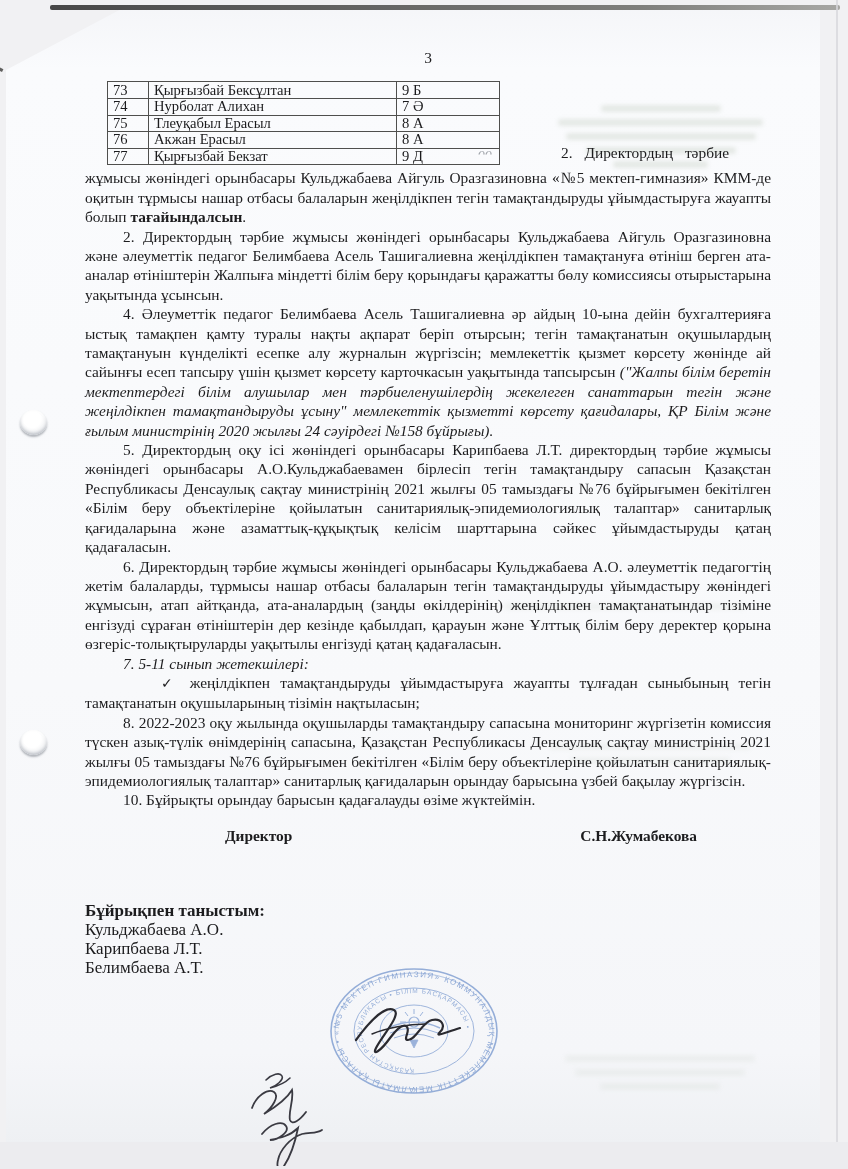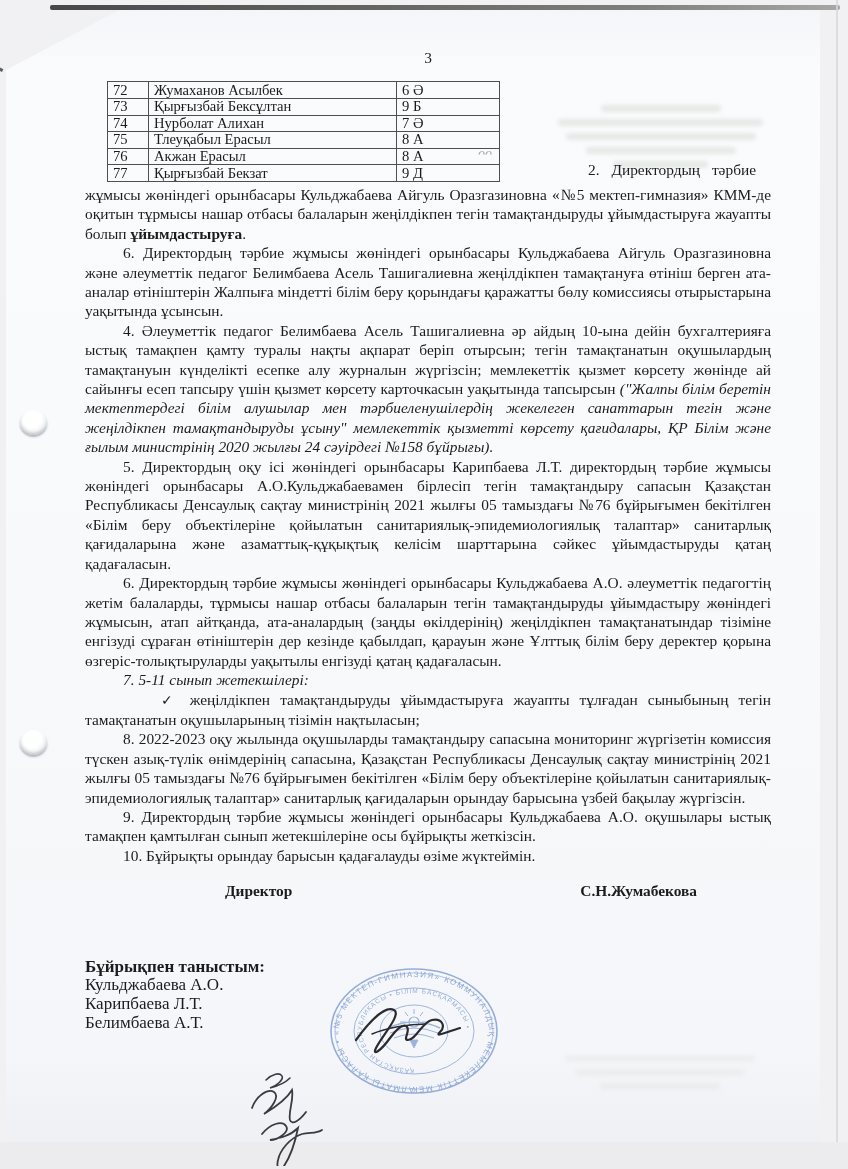--- a/index.html
+++ b/index.html
@@ -42,21 +42,21 @@
     border-collapse:collapse;margin-left:22px;
     font-size:14.6px;line-height:15px;color:#1b1b1d;
   }
   table.students td{
     border:1px solid #4f4f4d;height:15.6px;padding:0 4px 0 5px;vertical-align:middle;
   }
   td.c-num{width:31px;}
   td.c-name{width:238px;}
   td.c-class{width:93px;}
   .p2-lead{
-    position:absolute;left:503px;bottom:3px;white-space:nowrap;word-spacing:8px;text-align:center;
+    position:absolute;left:476px;bottom:3px;white-space:nowrap;word-spacing:8px;text-align:center;
   }
   .para{margin:0;text-align:justify;text-indent:38px;}
   .para.noindent{text-indent:0;}
   .b{font-weight:bold;}
   .i{font-style:italic;}
   .bullet .check{display:inline-block;margin-right:17px;font-size:14px;}
   .sig-row{margin-top:16px;display:flex;align-items:flex-start;}
   .sig-label{font-weight:bold;margin-left:140px;}
   .sig-name{font-weight:bold;margin-left:288px;}
   .ack{margin-top:57px;font-size:17px;line-height:18.8px;}
@@ -105,25 +105,20 @@
 <div class="artifact" style="left:478px;top:146px;">ᴖᴖ</div>
 
 <div class="content">
 
   <div class="pageno">3</div>
 
   <div class="table-zone">
     <table class="students">
       <tbody>
         <tr>
-          <td class="c-num">72</td>
-          <td class="c-name">Жумаханов Асылбек</td>
-          <td class="c-class">6 Ә</td>
-        </tr>
-        <tr>
           <td class="c-num">73</td>
           <td class="c-name">Қырғызбай Бексұлтан</td>
           <td class="c-class">9 Б</td>
         </tr>
         <tr>
           <td class="c-num">74</td>
           <td class="c-name">Нурболат Алихан</td>
           <td class="c-class">7 Ә</td>
         </tr>
         <tr>
@@ -139,38 +134,37 @@
         <tr>
           <td class="c-num">77</td>
           <td class="c-name">Қырғызбай Бекзат</td>
           <td class="c-class">9 Д</td>
         </tr>
       </tbody>
     </table>
     <span class="p2-lead">2. Директордың тәрбие</span>
   </div>
 
-  <p class="para noindent"><span>жұмысы жөніндегі орынбасары Кульджабаева Айгуль Оразгазиновна «№5 мектеп-гимназия» КММ-де оқитын тұрмысы нашар отбасы балаларын жеңілдікпен тегін тамақтандыруды ұйымдастыруға жауапты болып </span><span class="b">ұйымдастыруға</span><span>.</span></p>
-
-  <p class="para">6. Директордың тәрбие жұмысы жөніндегі орынбасары Кульджабаева Айгуль Оразгазиновна және әлеуметтік педагог Белимбаева Асель Ташигалиевна жеңілдікпен тамақтануға өтініш берген ата-аналар өтініштерін Жалпыға міндетті білім беру қорындағы қаражатты бөлу комиссиясы отырыстарына уақытында ұсынсын.</p>
+  <p class="para noindent"><span>жұмысы жөніндегі орынбасары Кульджабаева Айгуль Оразгазиновна «№5 мектеп-гимназия» КММ-де оқитын тұрмысы нашар отбасы балаларын жеңілдікпен тегін тамақтандыруды ұйымдастыруға жауапты болып </span><span class="b">тағайындалсын</span><span>.</span></p>
+
+  <p class="para">2. Директордың тәрбие жұмысы жөніндегі орынбасары Кульджабаева Айгуль Оразгазиновна және әлеуметтік педагог Белимбаева Асель Ташигалиевна жеңілдікпен тамақтануға өтініш берген ата-аналар өтініштерін Жалпыға міндетті білім беру қорындағы қаражатты бөлу комиссиясы отырыстарына уақытында ұсынсын.</p>
 
   <p class="para"><span>4. Әлеуметтік педагог Белимбаева Асель Ташигалиевна әр айдың 10-ына дейін бухгалтерияға ыстық тамақпен қамту туралы нақты ақпарат беріп отырсын; тегін тамақтанатын оқушылардың тамақтануын күнделікті есепке алу журналын жүргізсін; мемлекеттік қызмет көрсету жөнінде ай сайынғы есеп тапсыру үшін қызмет көрсету карточкасын уақытында тапсырсын </span><span class="i">("Жалпы білім беретін мектептердегі білім алушылар мен тәрбиеленушілердің жекелеген санаттарын тегін және жеңілдікпен тамақтандыруды ұсыну" мемлекеттік қызметті көрсету қағидалары, ҚР Білім және ғылым министрінің 2020 жылғы 24 сәуірдегі №158 бұйрығы).</span></p>
 
   <p class="para">5. Директордың оқу ісі жөніндегі орынбасары Карипбаева Л.Т. директордың тәрбие жұмысы жөніндегі орынбасары А.О.Кульджабаевамен бірлесіп тегін тамақтандыру сапасын Қазақстан Республикасы Денсаулық сақтау министрінің 2021 жылғы 05 тамыздағы №76 бұйрығымен бекітілген «Білім беру объектілеріне қойылатын санитариялық-эпидемиологиялық талаптар» санитарлық қағидаларына және азаматтық-құқықтық келісім шарттарына сәйкес ұйымдастыруды қатаң қадағаласын.</p>
 
   <p class="para">6. Директордың тәрбие жұмысы жөніндегі орынбасары Кульджабаева А.О. әлеуметтік педагогтің жетім балаларды, тұрмысы нашар отбасы балаларын тегін тамақтандыруды ұйымдастыру жөніндегі жұмысын, атап айтқанда, ата-аналардың (заңды өкілдерінің) жеңілдікпен тамақтанатындар тізіміне енгізуді сұраған өтініштерін дер кезінде қабылдап, қарауын және Ұлттық білім беру деректер қорына өзгеріс-толықтыруларды уақытылы енгізуді қатаң қадағаласын.</p>
 
   <p class="para i">7. 5-11 сынып жетекшілері:</p>
 
   <p class="para bullet"><span class="check">✓</span><span>жеңілдікпен тамақтандыруды ұйымдастыруға жауапты  тұлғадан сыныбының тегін тамақтанатын оқушыларының тізімін нақтыласын;</span></p>
 
 
   <p class="para">8. 2022-2023 оқу жылында оқушыларды тамақтандыру сапасына мониторинг жүргізетін комиссия түскен азық-түлік өнімдерінің сапасына, Қазақстан Республикасы Денсаулық сақтау министрінің 2021 жылғы 05 тамыздағы №76 бұйрығымен бекітілген «Білім беру объектілеріне қойылатын санитариялық-эпидемиологиялық талаптар» санитарлық қағидаларын орындау барысына үзбей бақылау жүргізсін.</p>
 
-  <p class="para">9. Директордың тәрбие жұмысы жөніндегі орынбасары Кульджабаева А.О. оқушылары ыстық тамақпен қамтылған сынып жетекшілеріне  осы бұйрықты жеткізсін.</p>
 
   <p class="para">10. Бұйрықты орындау барысын қадағалауды өзіме жүктеймін.</p>
 
   <div class="sig-row">
     <span class="sig-label">Директор</span>
     <span class="sig-name">С.Н.Жумабекова</span>
   </div>
 
   <div class="ack">
     <div class="ack-label">Бұйрықпен таныстым:</div>

